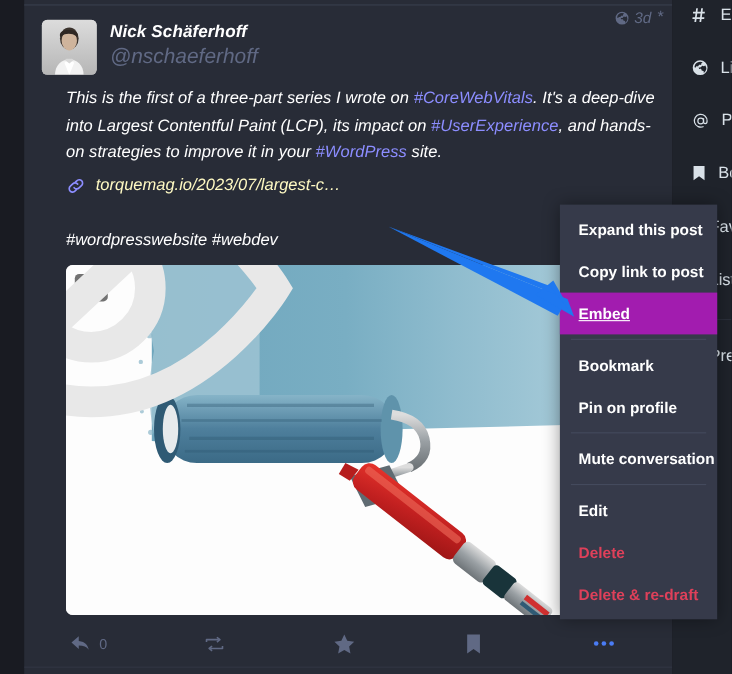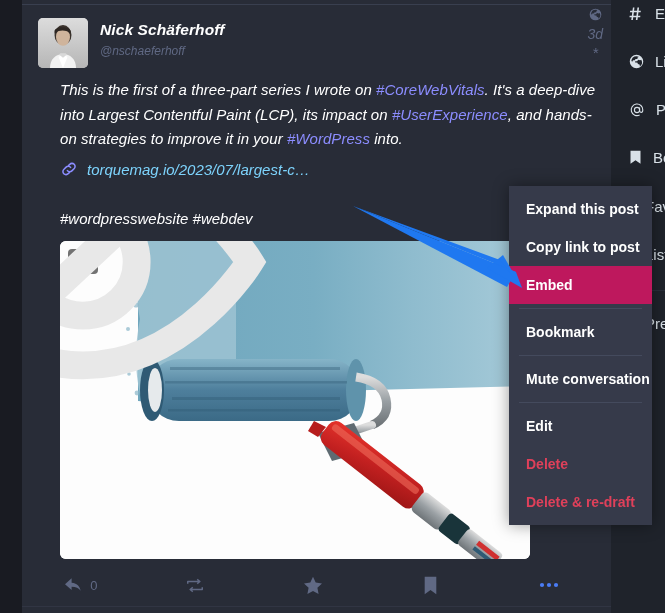--- a/index.html
+++ b/index.html
@@ -36,44 +36,44 @@
     position: absolute; left: 0; top: 0; width: 50px; height: 50px;
     border-radius: 5px; overflow: hidden; background: #c8c8c8;
   }
   .avatar svg { display: block; width: 50px; height: 50px; }
   .names { position: absolute; left: 62px; top: 2px; }
   .display-name {
     font-size: 15.5px; font-weight: bold; color: #ffffff;
     line-height: 20px; letter-spacing: .1px;
   }
   .acct {
-    font-size: 12px; color: #606984; line-height: 21px; margin-top: 1px;
+    font-size: 19px; color: #606984; line-height: 21px; margin-top: 1px;
   }
 
   .meta {
     position: absolute; right: 8px; top: 8px;
     display: flex; align-items: center; gap: 5px;
-    color: #606984; font-size: 14px; flex-direction: column;
+    color: #606984; font-size: 14px;
   }
   .meta svg { display: block; }
   .meta .ts { line-height: 16px; }
   .meta .edited { font-size: 15px; line-height: 12px; }
 
   
   .status-text {
     position: absolute; left: 38px; top: 78px; width: 545px;
     font-size: 15px; line-height: 24.5px; color: #ffffff;
     letter-spacing: .05px;
   }
   .status-text a, .tag { color: #8c8dff; text-decoration: none; }
 
   .link-card {
     position: absolute; left: 38px; top: 160px;
-    display: flex; align-items: center; gap: 9px;
-    font-size: 15px; color: #7dd3fc;
+    display: flex; gap: 9px;
+    font-size: 15px; color: #fef9c3;
   }
   .link-card svg { display: block; flex: 0 0 auto; }
 
   .tag-row {
     position: absolute; left: 38px; top: 209px;
     font-size: 15px; color: #ffffff; line-height: 20px;
   }
 
   
   .media {
@@ -125,21 +125,21 @@
     position: absolute; left: 509px; top: 186px; width: 143px;
     background: #363a4a; border-radius: 0;
     box-shadow: 0 0 15px rgba(0,0,0,.4);
     padding: 4px 0; z-index: 30;
   }
   .menu-item {
     height: 38px; display: flex; align-items: center;
     padding: 0 17px; font-size: 14px; font-weight: bold; color: #ffffff;
     white-space: nowrap;
   }
-  .menu-item.hover { background: #be185d; }
+  .menu-item.hover { background: #a21caf; text-decoration: underline; }
   .menu-item.danger { color: #df405a; text-align: right; }
   .menu-sep { height: 1px; background: #444a5d; margin: 4px 10px; }
 
   
   .arrow { position: absolute; left: 0; top: 0; width: 665px; height: 613px;
            pointer-events: none; z-index: 40; }
 </style>
 </head>
 <body>
 
@@ -224,21 +224,21 @@
       <span>
         <svg width="13" height="13" viewBox="0 0 16 16" fill="#606984">
             <path d="M8 .8a7.2 7.2 0 1 0 0 14.4A7.2 7.2 0 0 0 8 .8zm0 1.5c.9 0 1.7.2 2.4.6-.3.4-.9.5-1.2.9-.4.5.2 1.1-.3 1.5-.5.4-1.2-.2-1.8 0-.6.2-.4 1.1-1 1.4-.6.3-1.3-.3-1.8 0-.4.3-.2 1-.6 1.2-.4.2-.9-.2-1.2-.5A5.7 5.7 0 0 1 8 2.3zm3.6 10.9c-.3-.5.1-1.2-.2-1.7-.4-.6-1.3-.4-1.8-.8-.4-.4-.2-1.2-.7-1.5-.6-.3-1.3.3-1.8 0-.4-.3-.2-1.1-.7-1.3.7-.3 1.5.1 2.2-.2.6-.3.6-1.2 1.2-1.4.7-.2 1.3.5 2 .4.5-.1.8-.7 1.3-.7a5.7 5.7 0 0 1-1.5 7.2z"></path>
           </svg>
       </span>
       <span class="ts">3d</span>
       <span class="edited">*</span>
     </div>
 
     <div class="status-text">
-      <span>This is the first of a three-part series I wrote on </span><a class="tag" href="#">#CoreWebVitals</a><span>. It's a deep-dive into Largest Contentful Paint (LCP), its impact on </span><a class="tag" href="#">#UserExperience</a><span>, and hands-on strategies to improve it in your </span><a class="tag" href="#">#WordPress</a><span> into.</span>
+      <span>This is the first of a three-part series I wrote on </span><a class="tag" href="#">#CoreWebVitals</a><span>. It's a deep-dive into Largest Contentful Paint (LCP), its impact on </span><a class="tag" href="#">#UserExperience</a><span>, and hands-on strategies to improve it in your </span><a class="tag" href="#">#WordPress</a><span> site.</span>
     </div>
 
     <div class="link-card">
       <span>
         <svg width="18" height="18" viewBox="0 0 20 20" fill="none" stroke="#8c8dff" stroke-width="1.7" stroke-linecap="round">
           <path d="M8.2 11.8a3.4 3.4 0 0 0 5 .3l2.4-2.4a3.4 3.4 0 1 0-4.8-4.8l-1.3 1.3"></path>
           <path d="M11.8 8.2a3.4 3.4 0 0 0-5-.3L4.4 10.3a3.4 3.4 0 1 0 4.8 4.8l1.3-1.3"></path>
         </svg>
       </span>
       <span>torquemag.io/2023/07/largest-c…</span>
@@ -369,20 +369,21 @@
     </div>
   </div>
   <div class="actions-rule"></div>
 
   <div class="menu">
     <div class="menu-item">Expand this post</div>
     <div class="menu-item">Copy link to post</div>
     <div class="menu-item hover">Embed</div>
     <div class="menu-sep"></div>
     <div class="menu-item">Bookmark</div>
+    <div class="menu-item">Pin on profile</div>
     <div class="menu-sep"></div>
     <div class="menu-item">Mute conversation</div>
     <div class="menu-sep"></div>
     <div class="menu-item">Edit</div>
     <div class="menu-item danger">Delete</div>
     <div class="menu-item danger">Delete &amp; re-draft</div>
   </div>
 
   <svg class="arrow">
     <path d="M353 206 L516 272 L507 287 Z" fill="#1f78f0"></path>

